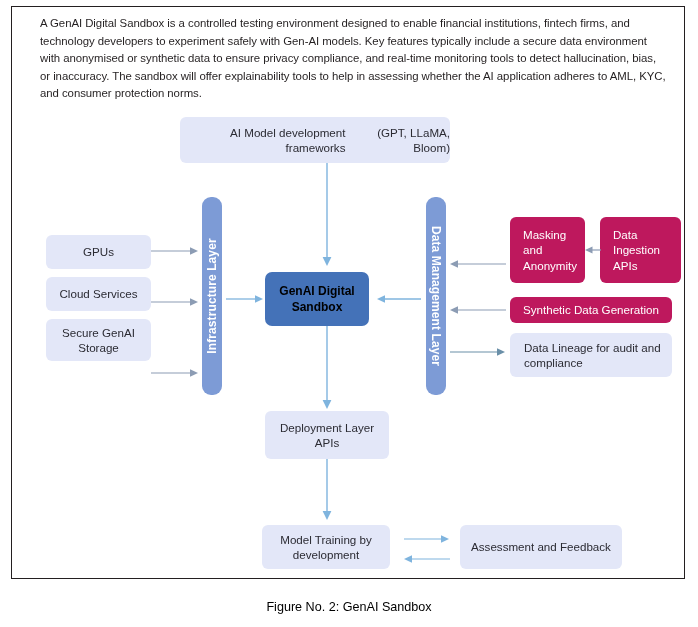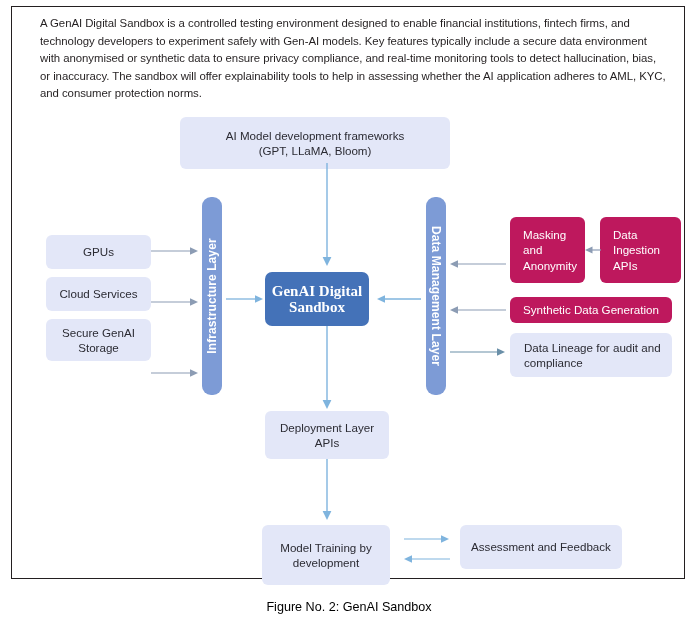--- a/index.html
+++ b/index.html
@@ -65,28 +65,27 @@
   .node.blue {
     background: #be185d;
     color: #ffffff;
     justify-content: flex-start;
     text-align: left;
     padding-left: 13px;
     padding-right: 8px;
   }
   .node.primary {
     background: #4472b8;
-    color: #ffffff;
+    color: #000000;
     font-weight: bold;
     justify-content: center;
     text-align: center;
-    font-size: 15px;
+    font-size: 12px;
     line-height: 16.5px;
     border-radius: 7px;
-    font-family: Liberation Serif, serif;
   }
 
   
   .layer-bar {
     position: absolute;
     background: #7d9bd6;
     border-radius: 9px;
     box-sizing: border-box;
   }
   .layer-bar .bar-label {
@@ -124,21 +123,21 @@
     color: #000000;
   }
 </style>
 </head>
 <body>
 
 <div id="figure-frame">
 
   <div id="intro-paragraph">A GenAI Digital Sandbox is a controlled testing environment designed to enable financial institutions, fintech firms, and technology developers to experiment safely with Gen-AI models. Key features typically include a secure data environment with anonymised or synthetic data to ensure privacy compliance, and real-time monitoring tools to detect hallucination, bias, or inaccuracy. The sandbox will offer explainability tools to help in assessing whether the AI application adheres to AML, KYC, and consumer protection norms.</div>
 
-  <div class="node light" style="left:168px; top:110px; width:270px; height:52px; flex-direction:column;">
+  <div class="node light" style="left:168px; top:110px; width:270px; height:46px; flex-direction:row;text-align:right;">
     <span>AI Model development frameworks</span>
     <span>(GPT, LLaMA, Bloom)</span>
   </div>
 
   <div class="arrow" style="left:308px; top:156px;">
     <svg width="14" height="104" viewBox="0 0 14 104">
       <line x1="7" y1="0" x2="7" y2="96" stroke="#7fb4de" stroke-width="1.4"></line>
       <path d="M7 103 L2.6 94 L11.4 94 Z" fill="#7fb4de"></path>
     </svg>
   </div>
@@ -258,21 +257,21 @@
     <span>APIs</span>
   </div>
 
   <div class="arrow" style="left:308px; top:452px;">
     <svg width="14" height="62" viewBox="0 0 14 62">
       <line x1="7" y1="0" x2="7" y2="54" stroke="#7fb4de" stroke-width="1.4"></line>
       <path d="M7 61 L2.6 52 L11.4 52 Z" fill="#7fb4de"></path>
     </svg>
   </div>
 
-  <div class="node light" style="left:250px; top:518px; width:128px; height:60px; flex-direction:column;">
+  <div class="node light" style="left:250px; top:518px; width:128px; height:44px; flex-direction:column;">
     <span>Model Training by</span>
     <span>development</span>
   </div>
 
   <div class="node light" style="left:448px; top:518px; width:162px; height:44px;">
     <span>Assessment and Feedback</span>
   </div>
 
   <div class="arrow" style="left:392px; top:526px;">
     <svg width="46" height="12" viewBox="0 0 46 12">

